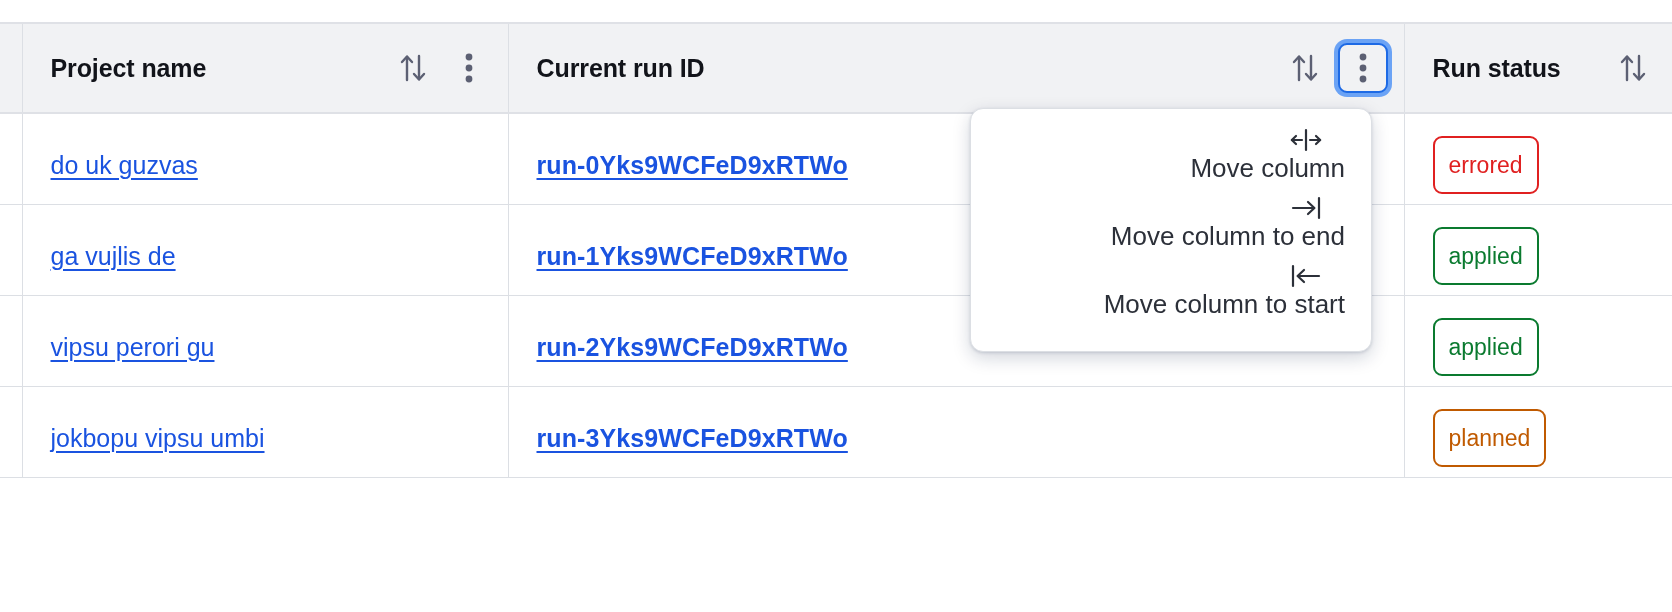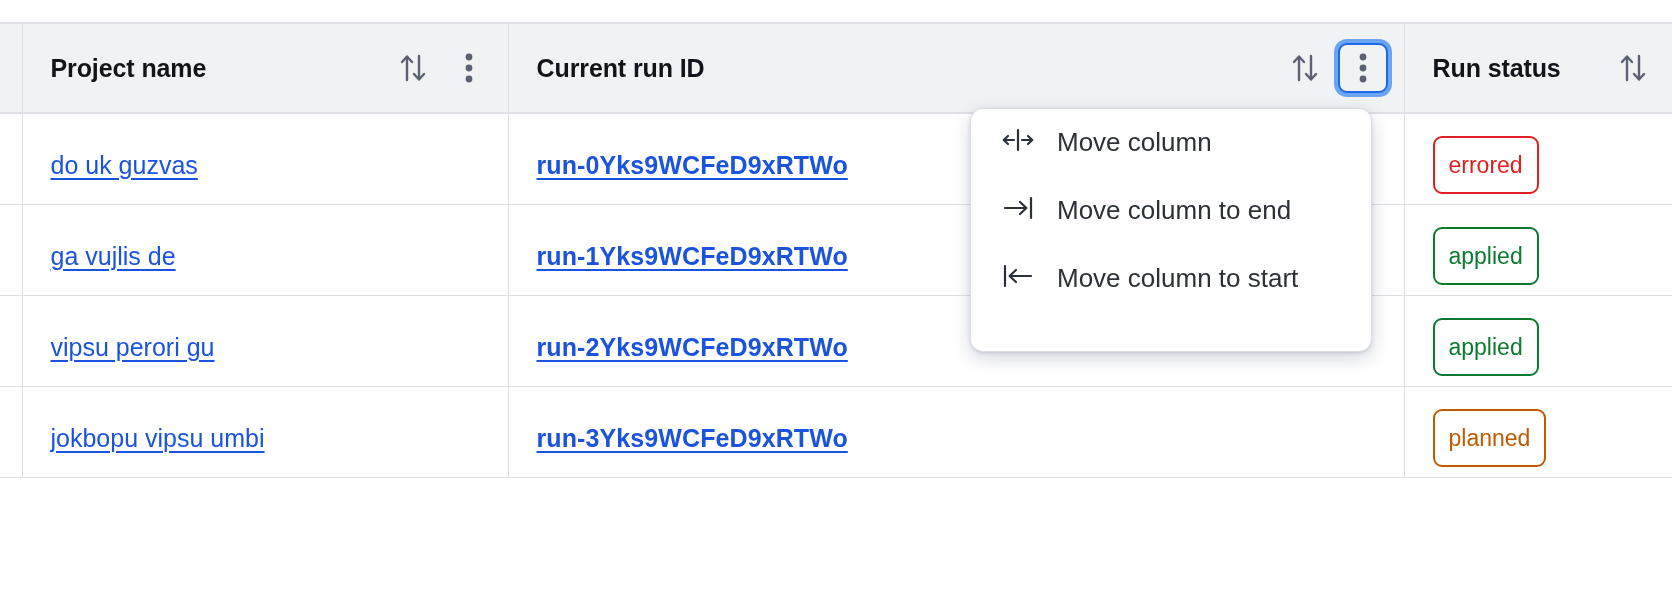--- a/index.html
+++ b/index.html
@@ -147,25 +147,26 @@
     background: #ffffff;
     border: 1px solid #dcdfe4;
     border-radius: 13px;
     box-shadow: 0 6px 18px rgba(9, 30, 66, 0.18), 0 1px 3px rgba(9, 30, 66, 0.14);
     padding: 18px 0 20px 0;
     box-sizing: border-box;
     z-index: 30;
   }
   .menu-item {
     display: flex;
-    align-items: flex-start;
+    align-items: flex-end;
     height: 68px;
     padding: 0 26px 0 30px;
     box-sizing: border-box;
     cursor: pointer;
+    flex-direction: column;
   }
   .menu-icon {
     width: 34px;
     min-width: 34px;
     display: flex;
     align-items: center;
     justify-content: center;
     margin-right: 22px;
   }
   .menu-text {

